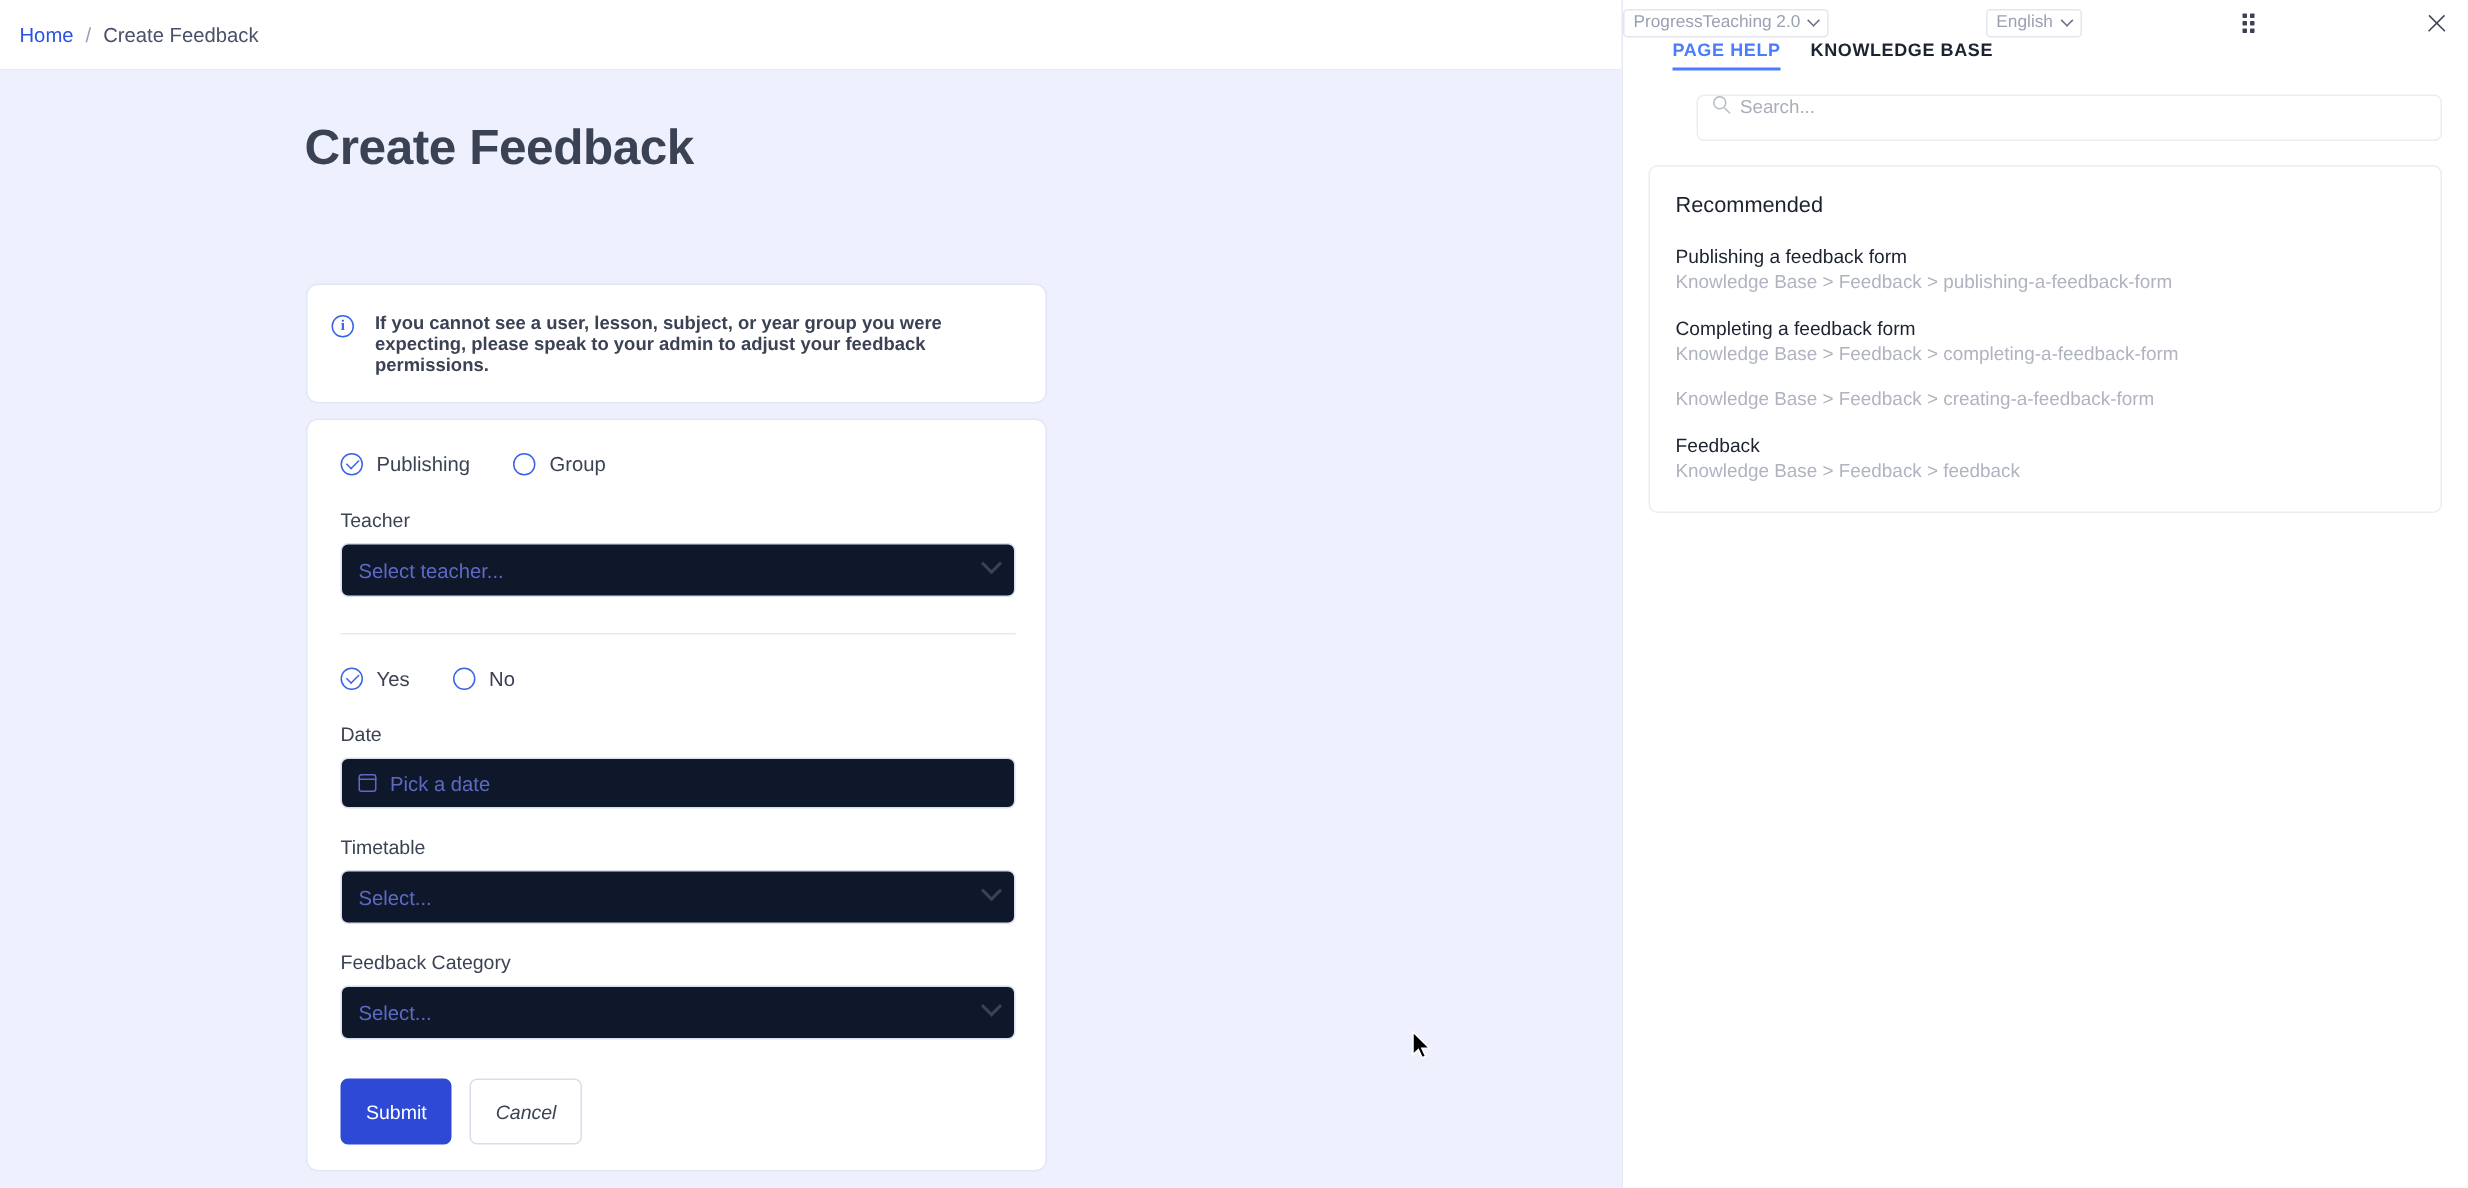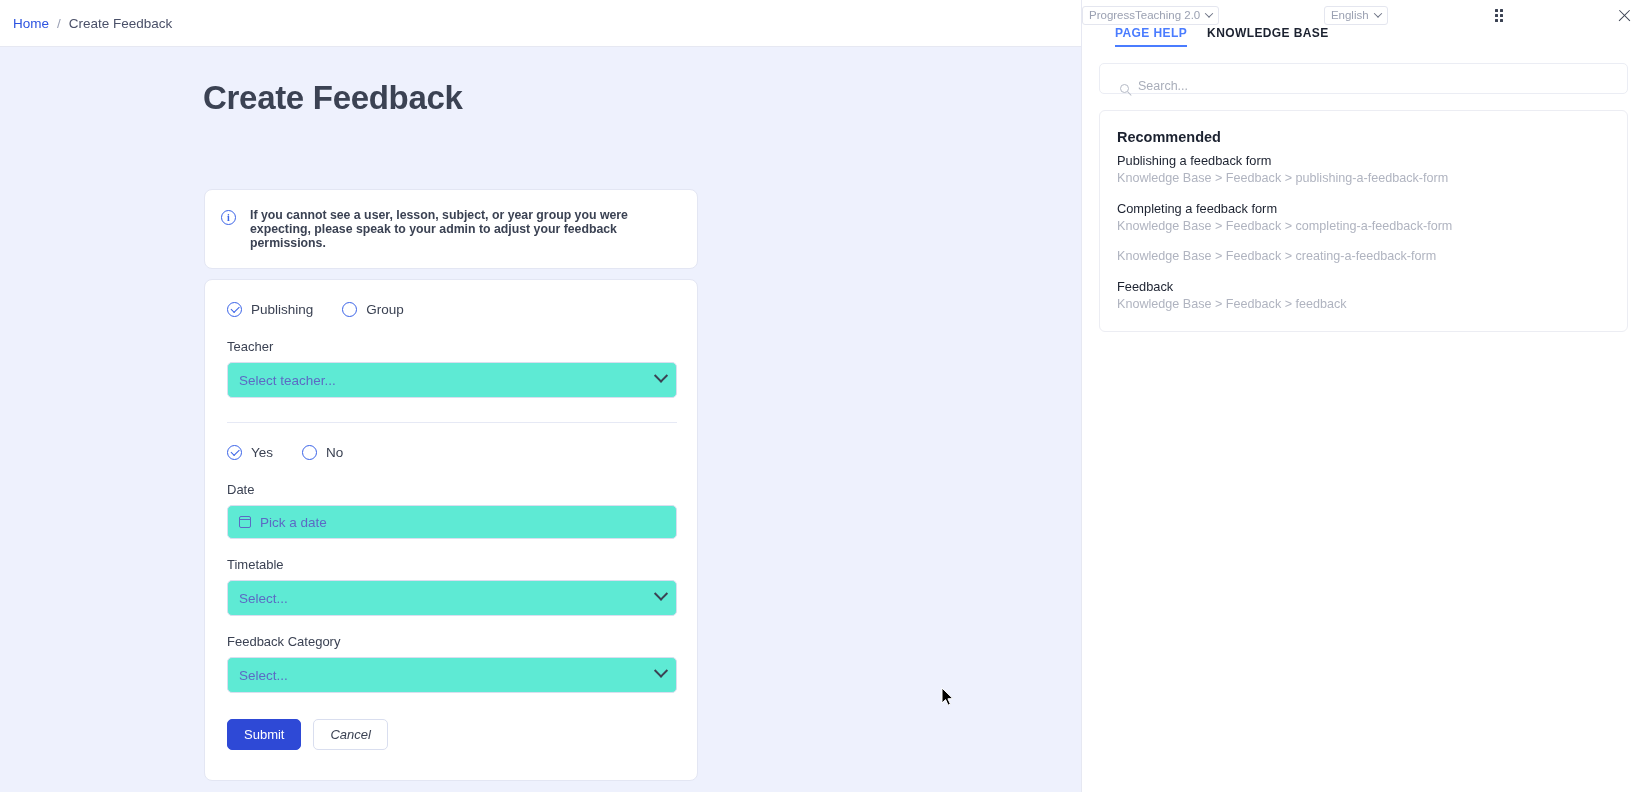--- a/index.html
+++ b/index.html
@@ -67,21 +67,21 @@
     border-left: 1.4px solid #3a63e8; border-bottom: 1.4px solid #3a63e8;
     transform: rotate(-45deg);
   }
   .radio-label { font-size: 13.5px; color: #3b4253; }
 
   .field-label { font-size: 13px; color: #3b4253; margin-bottom: 8px; }
 
   .select-box, .date-box {
     width: 450px; height: 34px;
     border: 1px solid #d9deef; border-radius: 5px;
-    background: #5eead4;
+    background: #0f172a;
     display: flex; align-items: center;
     padding: 0 10px 0 11px;
     font-size: 13.5px; color: #5c6ac4;
     position: relative; cursor: pointer;
   }
   .select-box { height: 36px; }
   .select-box .chev {
     margin-left: auto; width: 10px; height: 10px;
     border-right: 2px solid #3b4253; border-bottom: 2px solid #3b4253;
     transform: rotate(45deg) translate(-3px,-3px);
@@ -95,21 +95,21 @@
     content: ""; position: absolute; left: -1.3px; right: -1.3px; top: 1.5px;
     height: 1.3px; background: #5c6ac4;
   }
 
   .divider { width: 450px; height: 1px; background: #e6e9f5; margin: 24px 0 22px 0; }
 
   .question { font-size: 13.5px; color: #3b4253; margin-bottom: 18px; }
 
   .btn-row { display: flex; gap: 12px; margin-top: 26px; }
   .btn {
-    height: 31px; border-radius: 5px; font-size: 13px;
+    height: 44px; border-radius: 5px; font-size: 13px;
     display: flex; align-items: center; justify-content: center;
     cursor: pointer; padding: 0 16px;
   }
   .btn-submit { background: #2e49d6; color: #ffffff; border: 1px solid #2e49d6; font-weight: 500; }
   .btn-cancel { background: #ffffff; color: #3b4253; border: 1px solid #d9deef; font-style: italic; }
 
   .cursor-arrow { position: absolute; left: 941px; top: 640px; width: 14px; height: 20px; }
 
   
   .help-panel {
@@ -143,43 +143,44 @@
   .help-tabs { display: flex; gap: 20px; padding: 0 0 0 17px; margin-top: -4px; }
   .help-tab {
     font-size: 12px; font-weight: bold; letter-spacing: 0.4px;
     padding-bottom: 5px; cursor: pointer; color: #1c2230;
   }
   .help-tab.active { color: #4a7cff; border-bottom: 2px solid #4a7cff; margin-left: 16px; }
 
   .search-wrap { padding: 16px 17px 0 17px; }
   .search-box {
     height: 31px; border: 1px solid #ebedf4; border-radius: 5px;
-    display: flex; align-items: flex-end; gap: 9px; padding: 0 20px;
+    display: flex; align-items: flex-start; gap: 9px; padding: 0 10px;
     background: #ffffff;
+    margin-left: 32px;
   }
   .search-icon {
     width: 9px; height: 9px; border: 1.3px solid #b5bac6; border-radius: 50%;
     position: relative; flex: 0 0 9px;
   }
   .search-icon::after {
     content: ""; position: absolute; right: -3.5px; bottom: -2.5px;
     width: 4.5px; height: 1.3px; background: #b5bac6; transform: rotate(45deg);
   }
   .search-input {
     border: none; outline: none; font-size: 12.5px; color: #8b909f;
     font-family: "Liberation Sans", sans-serif; width: 100%; background: transparent;
   }
   .search-input::placeholder { color: #a9aeba; }
 
   .rec-card {
     margin: 16px 17px 0 17px;
     border: 1px solid #ecedf3; border-radius: 6px;
     padding: 18px 17px 20px 17px;
   }
-  .rec-title { font-size: 14.5px; font-weight: bold; color: #1c2230; margin-bottom: 8px; }
+  .rec-title { font-size: 14.5px; font-weight: normal; color: #1c2230; margin-bottom: 18px; }
   .rec-item { margin-bottom: 16px; cursor: pointer; }
   .rec-item:last-child { margin-bottom: 0; }
   .rec-item-title { font-size: 12.8px; color: #1c2230; margin-bottom: 3px; }
   .rec-item-path { font-size: 12.6px; color: #b0b4c0; }
 </style>
 </head>
 <body>
 
 <div class="app">
 

